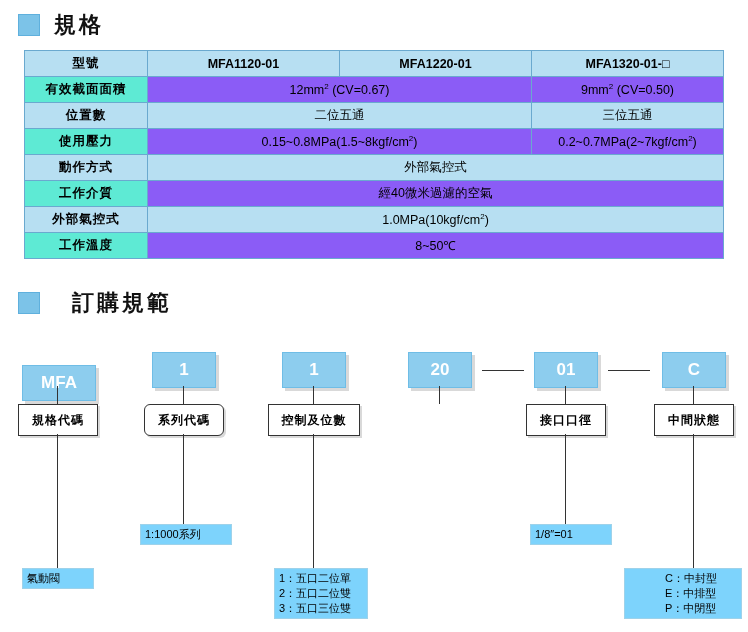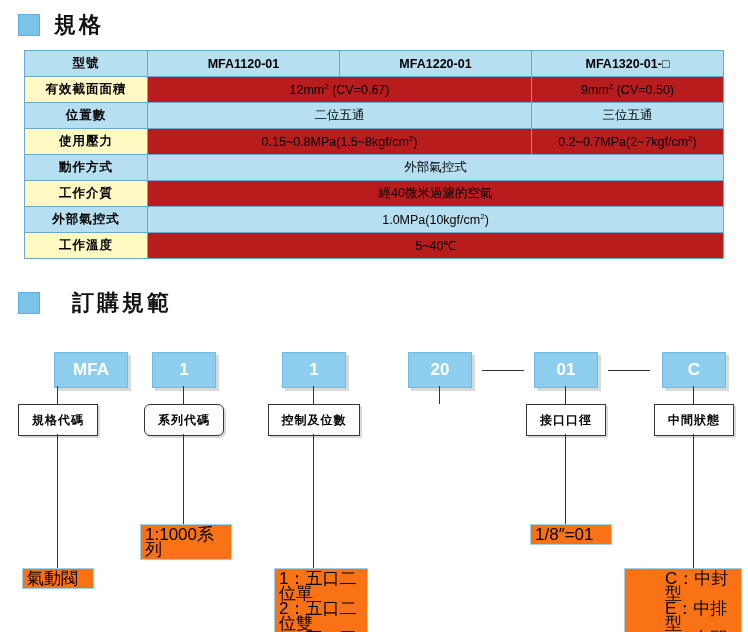--- a/index.html
+++ b/index.html
@@ -51,33 +51,33 @@
   #spec-table td {
     border: 1px solid #6aa9cf;
     height: 25px;
     font-size: 12.5px;
     text-align: center;
     vertical-align: middle;
     padding: 0 2px;
   }
   #spec-table td.label {
     width: 118px;
-    background: #fef9c3;
+    background: #5eead4;
     font-weight: bold;
     letter-spacing: 1px;
   }
   #spec-table tr.hdr td,
   #spec-table tr.shaded td {
     background: #b7dff2;
     font-weight: bold;
     margin-left: 25px;
   }
   #spec-table tr.hdr td.label { background: #b7dff2; }
   #spec-table td.val {
-    background: #b91c1c;
+    background: #8b5cf6;
     font-weight: normal;
   }
   #spec-table tr.shaded td.val {
     background: #b7dff2;
     font-weight: normal;
   }
   sup { font-size: 8px; vertical-align: super; }
 
   
   #order-diagram {
@@ -106,23 +106,23 @@
     font-size: 12px;
     font-weight: bold;
     display: flex;
     align-items: center;
     justify-content: center;
     letter-spacing: 1px;
     box-shadow: 2px 2px 0 #d9d9d9;
   }
   .note-box {
     position: absolute;
-    background: #f97316;
+    background: #7dd3fc;
     border: 1px solid #9ed2ea;
-    font-size: 17px;
+    font-size: 11px;
     padding: 2px 4px;
     line-height: 15px;
     white-space: pre-line;
     color: #000;
   }
   .vline {
     position: absolute;
     width: 1px;
     background: #333333;
   }
@@ -170,33 +170,33 @@
     <tr>
       <td class="label">工作介質</td>
       <td class="val" colspan="3">經40微米過濾的空氣</td>
     </tr>
     <tr class="shaded">
       <td class="label">外部氣控式</td>
       <td class="val" colspan="3">1.0MPa(10kgf/cm<sup>2</sup>)</td>
     </tr>
     <tr>
       <td class="label">工作溫度</td>
-      <td class="val" colspan="3">5~40℃</td>
+      <td class="val" colspan="3">8~50℃</td>
     </tr>
   </tbody>
 </table>
 
 <div class="section-head" id="order-head">
   <div class="head-marker"></div>
   <div class="head-title">訂購規範</div>
 </div>
 
 <div id="order-diagram">
 
-  <div class="code-box" style="left:22px;  top:12px; width:72px; height:34px;margin-left:32px;">MFA</div>
+  <div class="code-box" style="left:22px;  top:25px; width:72px; height:34px;">MFA</div>
   <div class="code-box" style="left:152px; top:12px; width:62px; height:34px;">1</div>
   <div class="code-box" style="left:282px; top:12px; width:62px; height:34px;">1</div>
   <div class="code-box" style="left:408px; top:12px; width:62px; height:34px;">20</div>
   <div class="code-box" style="left:534px; top:12px; width:62px; height:34px;">01</div>
   <div class="code-box" style="left:662px; top:12px; width:62px; height:34px;">C</div>
 
   <div class="dash" style="left:482px; top:30px; width:42px;"></div>
   <div class="dash" style="left:608px; top:30px; width:42px;"></div>
 
   <div class="vline" style="left:57px;  top:46px; height:18px;"></div>

